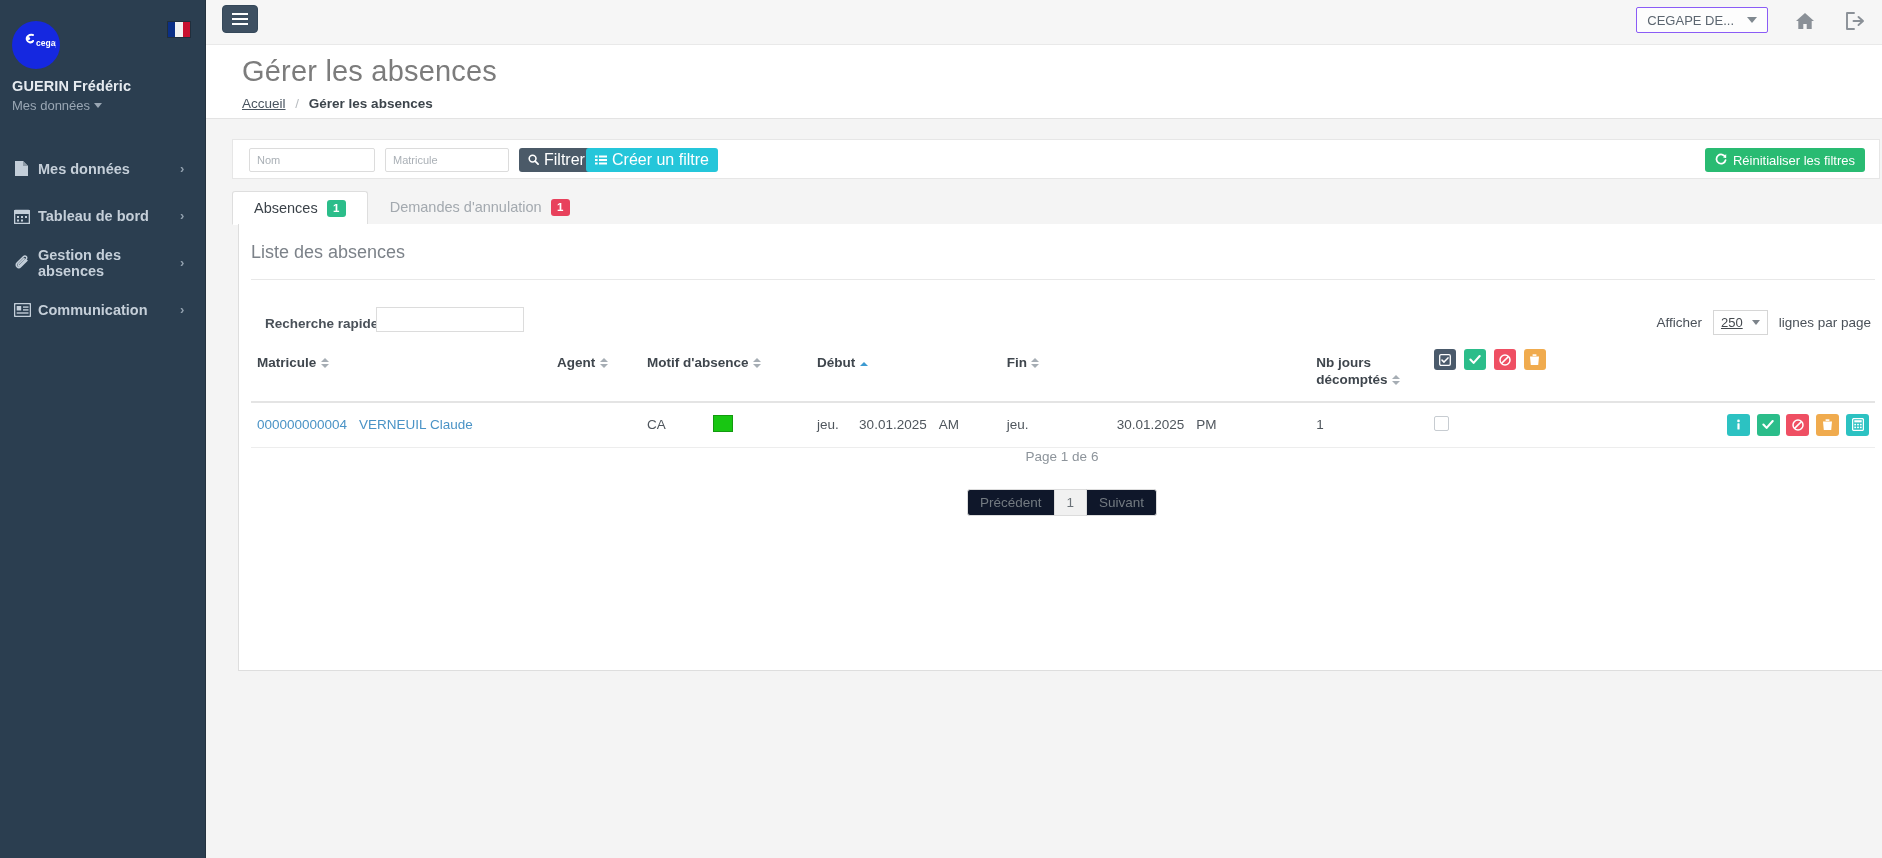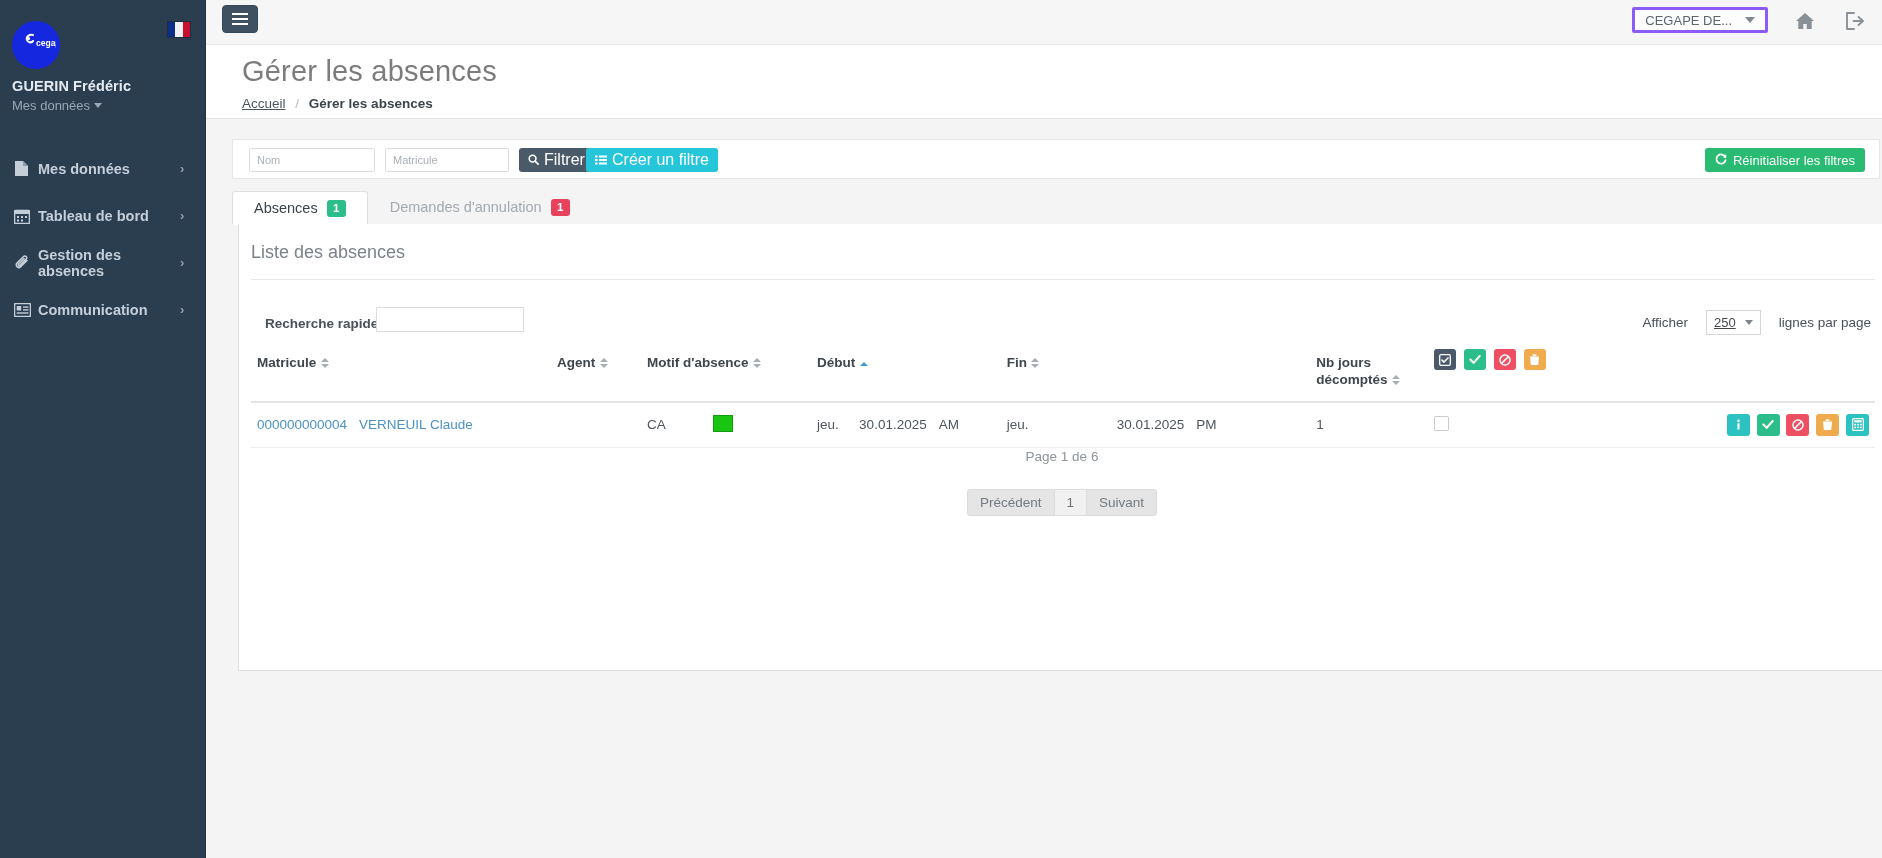--- a/index.html
+++ b/index.html
@@ -92,21 +92,21 @@
     display: flex; align-items: center; justify-content: center;
     cursor: pointer;
   }
   #hamburger .bars { width: 16px; }
   #hamburger .bars span {
     display: block; height: 2px; background: #ffffff; margin: 3px 0;
   }
   #org-select {
     position: absolute; right: 114px; top: 7px;
     height: 26px; min-width: 108px;
-    background: #fdfdfd; border: 3px solid #8b5cf6; border-radius: 2px;
+    background: #fdfdfd; border: 1px solid #8b5cf6; border-radius: 2px;
     display: flex; align-items: center; gap: 13px;
     padding: 0 10px;
     font-size: 13px; color: #5c6670; cursor: pointer;
   }
   #org-select .caret {
     border-left: 5px solid transparent;
     border-right: 5px solid transparent;
     border-top: 6px solid #808990;
   }
   .tb-icon {
@@ -225,21 +225,21 @@
   }
   #quick-search-input {
     position: absolute; left: 137px; top: 83px;
     width: 148px; height: 25px;
     border: 1px solid #dcdcdc; background: #fff;
     font-size: 13px; padding: 0 6px;
     font-family: "Liberation Sans", sans-serif;
   }
   #per-page-wrap {
     position: absolute; right: 14px; top: 86px;
-    display: flex; align-items: center; gap: 18px;
+    display: flex; align-items: center; gap: 11px;
     font-size: 13.5px; color: #4a5159;
   }
   #per-page-select {
     height: 25px; border: 1px solid #d6d6d6; background: #fff;
     display: flex; align-items: center; gap: 9px;
     padding: 0 7px; font-size: 13px; color: #44494e; cursor: pointer; text-decoration: underline;
   }
   #per-page-select .caret {
     border-left: 4px solid transparent;
     border-right: 4px solid transparent;
@@ -321,21 +321,21 @@
     position: absolute; left: 0; right: 0; top: 225px;
     text-align: center; font-size: 13.5px; color: #8d949b;
   }
   #pager {
     position: absolute; left: 0; right: 0; top: 265px;
     display: flex; justify-content: center;
   }
   #pager .pg {
     height: 27px; display: flex; align-items: center; padding: 0 12px;
     border: 1px solid #dcdcdc; margin-left: -1px;
-    font-size: 13.5px; color: #737a81; background: #e5e5e5; cursor: pointer;
+    font-size: 13.5px; color: #737a81; background: #0f172a; cursor: pointer;
   }
   #pager .pg:first-child { border-radius: 3px 0 0 3px; margin-left: 0; }
   #pager .pg:last-child { border-radius: 0 3px 3px 0; }
   #pager .pg.current { background: #f1f1f1; color: #6b7278; }
 </style>
 </head>
 <body>
 
 <div id="sidebar">
 

